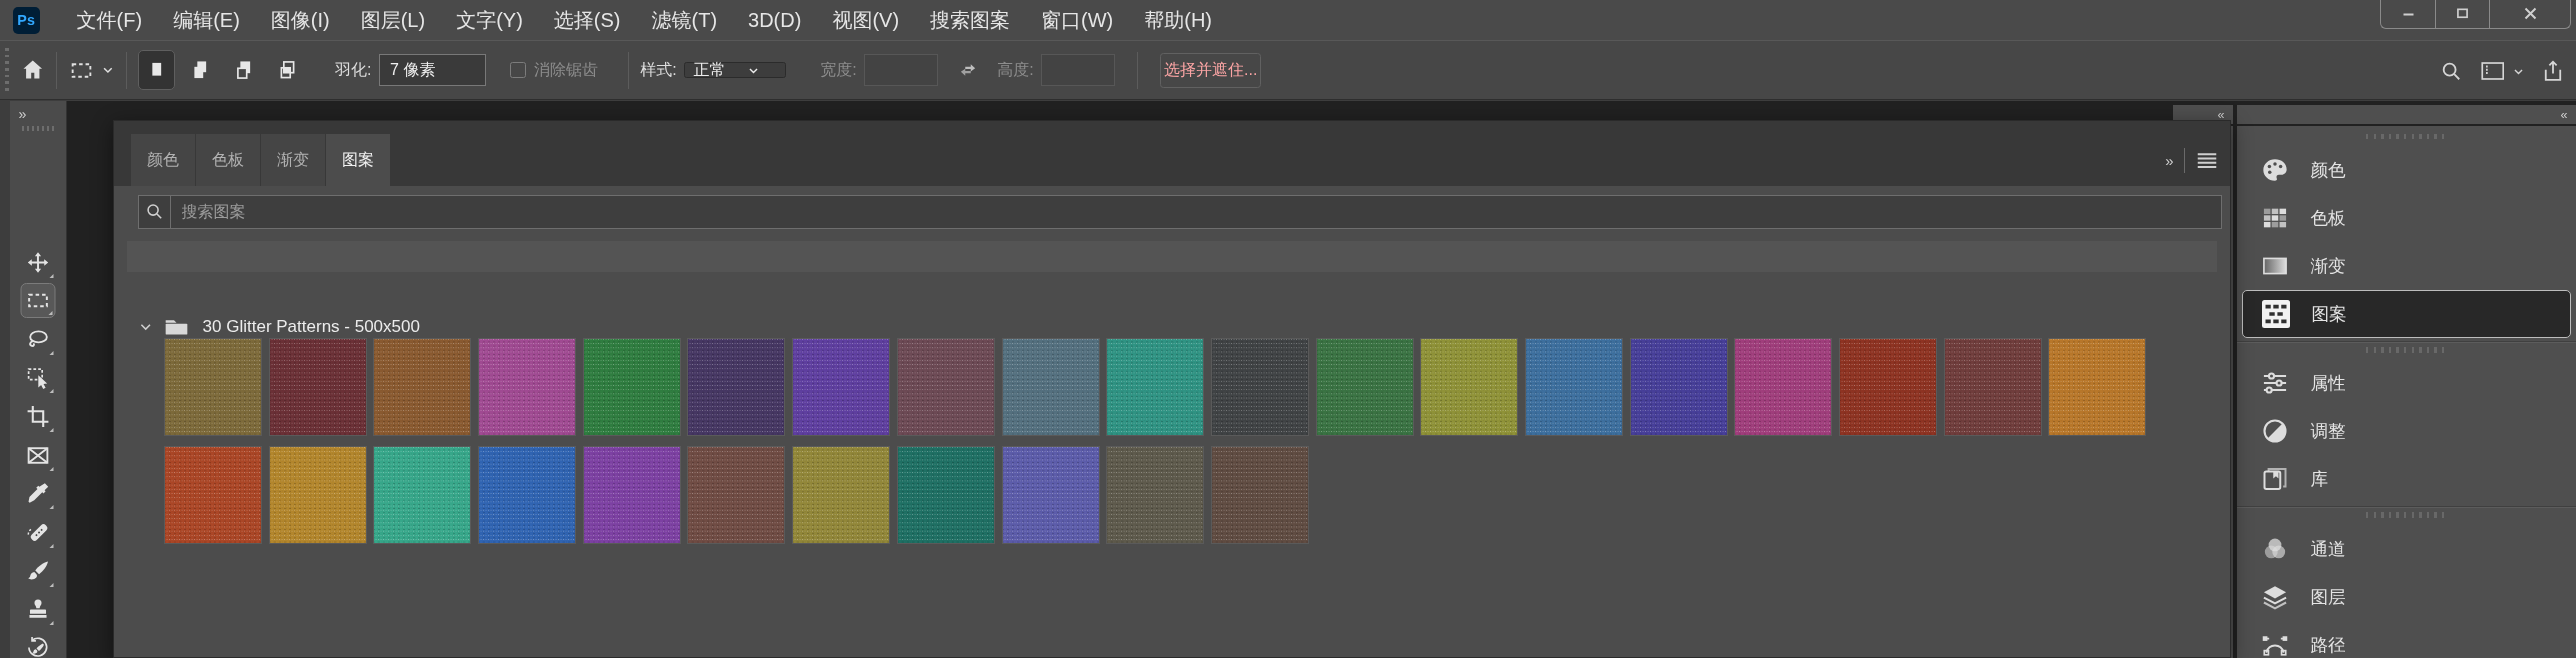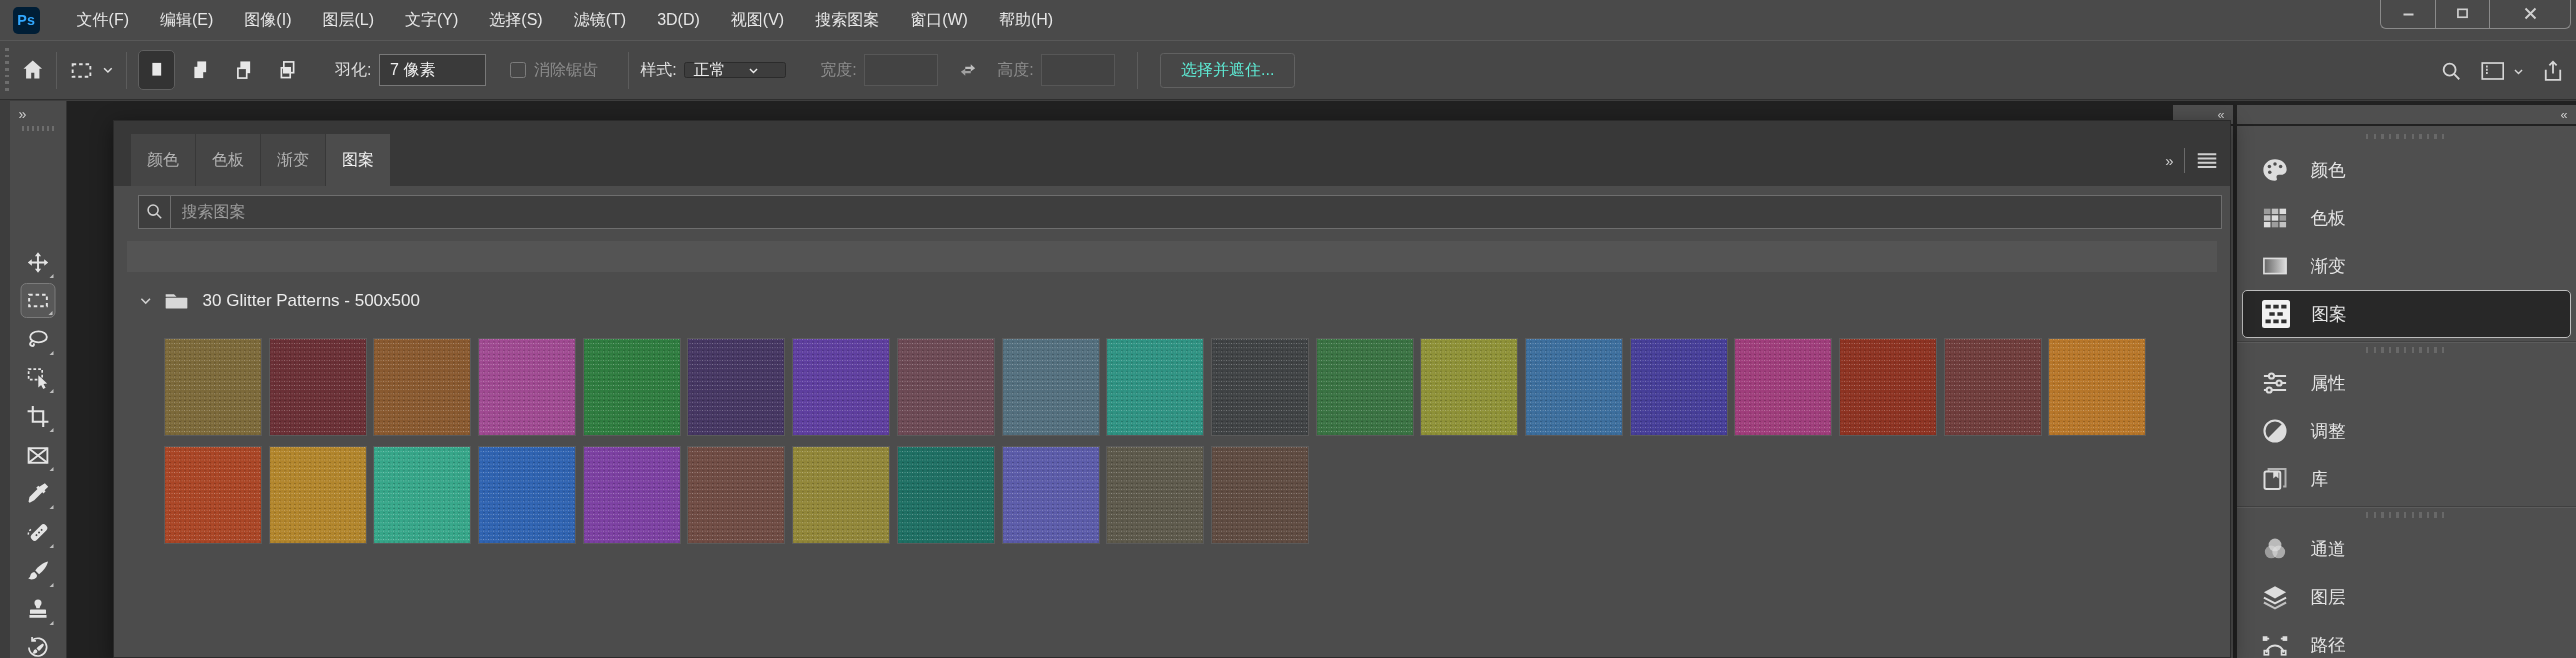--- a/index.html
+++ b/index.html
@@ -3,42 +3,42 @@
 <meta charset="utf-8">
 <style>
   html,body{margin:0;padding:0;background:#2a2a2a;}
   *{box-sizing:border-box;font-family:"Liberation Sans","DejaVu Sans",sans-serif;}
   #screen{position:relative;width:2576px;height:658px;overflow:hidden;background:#3d3d3d;color:#dcdcdc;}
   svg{display:block;}
 
   
   #menubar{position:absolute;left:0;top:0;width:2576px;height:40px;background:#4a4a4a;display:flex;align-items:center;}
   #ps-logo{width:27px;height:27px;margin-left:12.6px;border-radius:5px;display:flex;align-items:center;justify-content:center;font-weight:bold;font-size:14.3px;}
-  #menus{display:flex;align-items:center;margin-left:37px;gap:31px;font-size:16px;color:#e6e6e6;}
+  #menus{display:flex;align-items:center;margin-left:37px;gap:31px;font-size:20px;color:#e6e6e6;}
   .menu-item{white-space:nowrap;cursor:default;}
   #win-controls{position:absolute;right:5px;top:0;height:28.5px;display:flex;border:0.8px solid #8a8a8a;border-top:none;border-radius:0 0 5.9px 5.9px;overflow:hidden;}
   .win-btn{width:54px;height:100%;display:flex;align-items:center;justify-content:center;color:#cfcfcf;}
   .win-btn + .win-btn{border-left:0.8px solid #8a8a8a;}
   .win-btn:last-child{width:81px;}
 
   
   #optionsbar{position:absolute;left:0;top:40px;width:2576px;height:60px;background:#474747;border-top:0.8px solid #585858;border-bottom:0.8px solid #2e2e2e;display:flex;align-items:center;font-size:16px;}
   .ob-grip{width:4.2px;height:44px;margin-left:5px;background:repeating-linear-gradient(180deg,#6d6d6d 0 2.5px,transparent 2.5px 6.7px);}
   .ob-sep{width:0.8px;height:37px;background:#5c5c5c;margin:0 11.8px;}
   .ob-icon{color:#e0e0e0;display:flex;align-items:center;justify-content:center;}
   .ob-label{color:#dedede;margin-right:7.6px;white-space:nowrap;}
   .ob-label.disabled,.disabled{color:#8d8d8d;}
   .ob-input{height:32px;background:#3a3a3a;border:0.8px solid #787878;color:#f0f0f0;display:flex;align-items:center;padding:0 10px;font-size:16px;}
   .ob-input.off{background:#434343;border:0.8px solid #575757;width:74px;}
   .mode-group{display:flex;align-items:center;gap:6.7px;}
   .mode-btn{width:37px;height:40px;display:flex;align-items:center;justify-content:center;color:#e8e8e8;border-radius:5px;}
   .mode-btn.pressed{background:#333333;border:0.8px solid #5f5f5f;}
   .dropdown{height:16px;background:#3d3d3d;border:0.8px solid #2b2b2b;border-radius:2.5px;display:flex;align-items:center;padding:0 8.4px;min-width:102px;color:#ececec;gap:22px;}
   .checkbox{width:16px;height:16px;border:0.8px solid #7c7c7c;border-radius:2.5px;background:transparent;margin-right:8.4px;}
-  .ob-button{height:35px;border:0.8px solid #616161;border-radius:3.4px;display:flex;align-items:center;padding:0 20px;color:#5eead4;}
+  .ob-button{height:35px;border:0.8px solid #616161;border-radius:3.4px;display:flex;align-items:center;padding:0 3px;color:#fca5a5;}
   #ob-right{position:absolute;right:11.8px;top:0;height:60px;display:flex;align-items:center;gap:18.5px;color:#d6d6d6;}
 
   
   #main{position:absolute;left:0;top:101px;width:2576px;height:558px;background:#212121;}
   #edge-strip{position:absolute;left:0;top:0;width:10px;height:558px;background:#3d3d3d;}
   #toolbar{position:absolute;left:10px;top:0;width:57px;height:558px;background:#4b4b4b;border-right:0.8px solid #333;}
   #toolbar .collapse{position:absolute;left:8.4px;top:5px;color:#cfcfcf;font-size:14.3px;letter-spacing:-1.7px;}
   #toolbar .grip{position:absolute;left:11.8px;top:25px;width:34px;height:5px;background:repeating-linear-gradient(90deg,#6d6d6d 0 1.7px,transparent 1.7px 5px);}
   .tool{position:absolute;left:50%;transform:translateX(-50%);width:35px;height:35px;display:flex;align-items:center;justify-content:center;color:#e4e4e4;}
   .tool svg{width:25px;height:25px;}
@@ -67,21 +67,21 @@
   #tabbar-right{position:absolute;right:11.8px;bottom:13.4px;display:flex;align-items:center;gap:11.8px;color:#cfcfcf;}
   #tabbar-right .vsep{width:0.8px;height:25px;background:#6a6a6a;}
   #tabbar-right .dbl{font-size:15px;letter-spacing:-1.7px;}
   #panel-body{position:relative;height:473px;border-radius:17px;}
   #search-box{position:absolute;left:23.5px;right:8.4px;top:8.4px;height:34px;background:#3e3e3e;border:0.8px solid #6e6e6e;display:flex;align-items:center;}
   #search-box .mag{margin:0 6.7px 0 6.7px;color:#d0d0d0;}
   #search-box .vline{width:0.8px;height:32px;background:#6e6e6e;margin-right:8.4px;}
   #search-input{flex:1;background:transparent;border:none;outline:none;color:#e8e8e8;font-size:16px;}
   #search-input::placeholder{color:#9b9b9b;opacity:1;}
   #recent-strip{position:absolute;left:12.6px;right:12.6px;top:55px;height:31px;background:#545454;}
-  #folder-row{position:absolute;left:0;top:95px;height:39px;display:flex;align-items:center;color:#ececec;font-size:17px;}
+  #folder-row{position:absolute;left:0;top:121px;height:39px;display:flex;align-items:center;color:#ececec;font-size:17px;}
   #folder-row .chev{margin-left:25px;color:#cfcfcf;}
   #folder-row .folder{margin-left:11.8px;color:#d8d8d8;}
   #folder-row .fname{margin-left:13.4px;}
   #swatch-grid{position:absolute;left:50px;top:152px;width:1998px;display:flex;flex-wrap:wrap;}
   .swatch{width:98px;height:98px;margin:0 6.7px 10px 0;border:0.8px solid #2c2c2c;outline:0.8px solid #5a5a5a;outline-offset:-1.7px;
     background-image:
       radial-gradient(rgba(255,255,255,.85) 13%, rgba(255,255,255,0) 16%),
       radial-gradient(rgba(10,6,4,.55) 15%, rgba(0,0,0,0) 18%),
       radial-gradient(rgba(255,255,255,.33) 12%, rgba(255,255,255,0) 16%),
       radial-gradient(rgba(0,0,0,.38) 14%, rgba(0,0,0,0) 18%);

